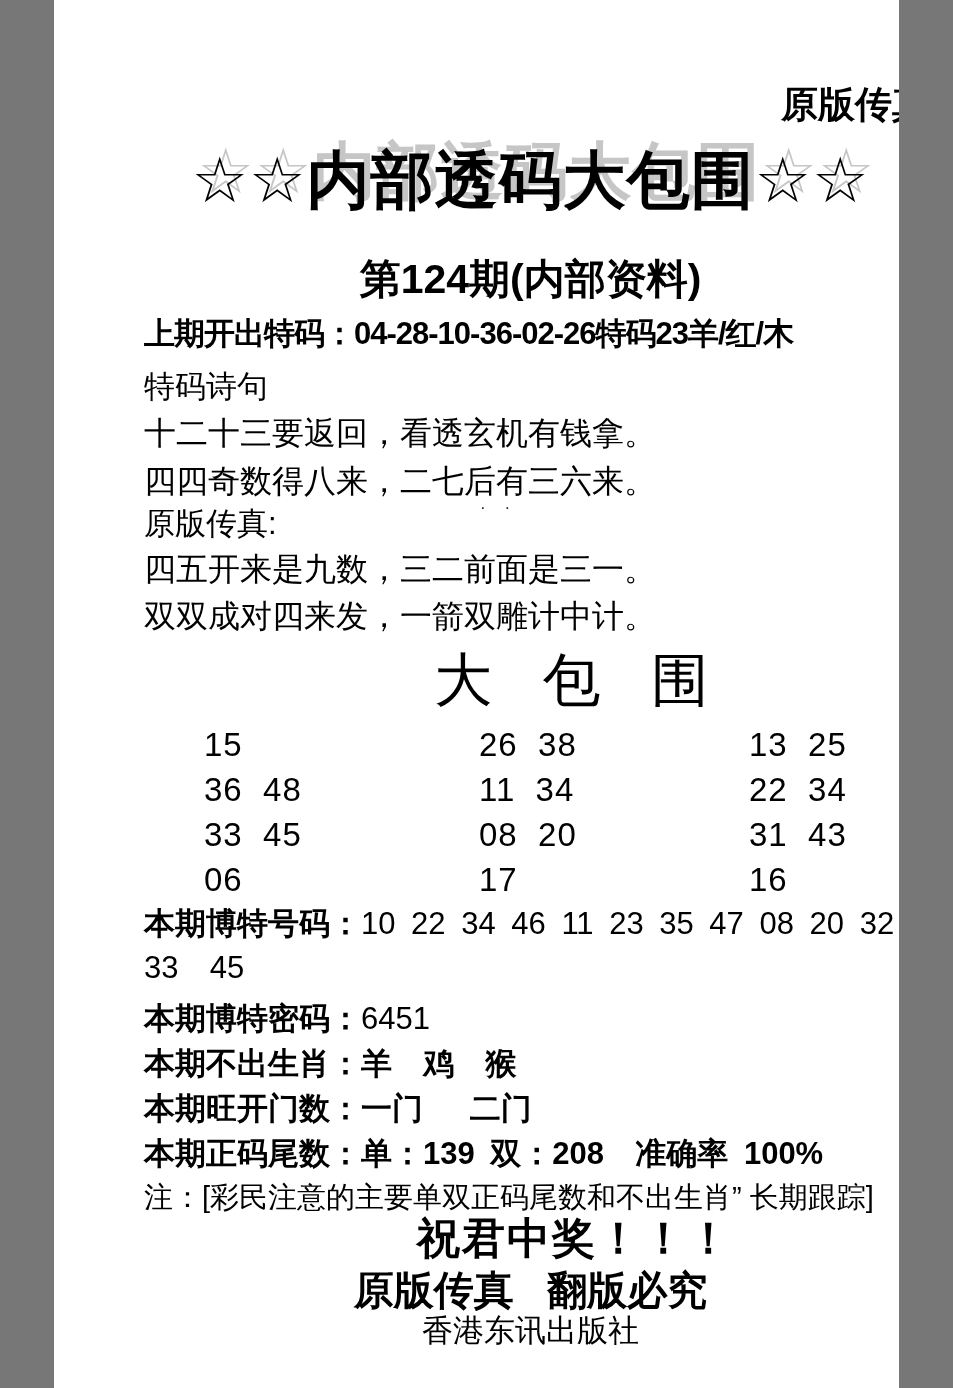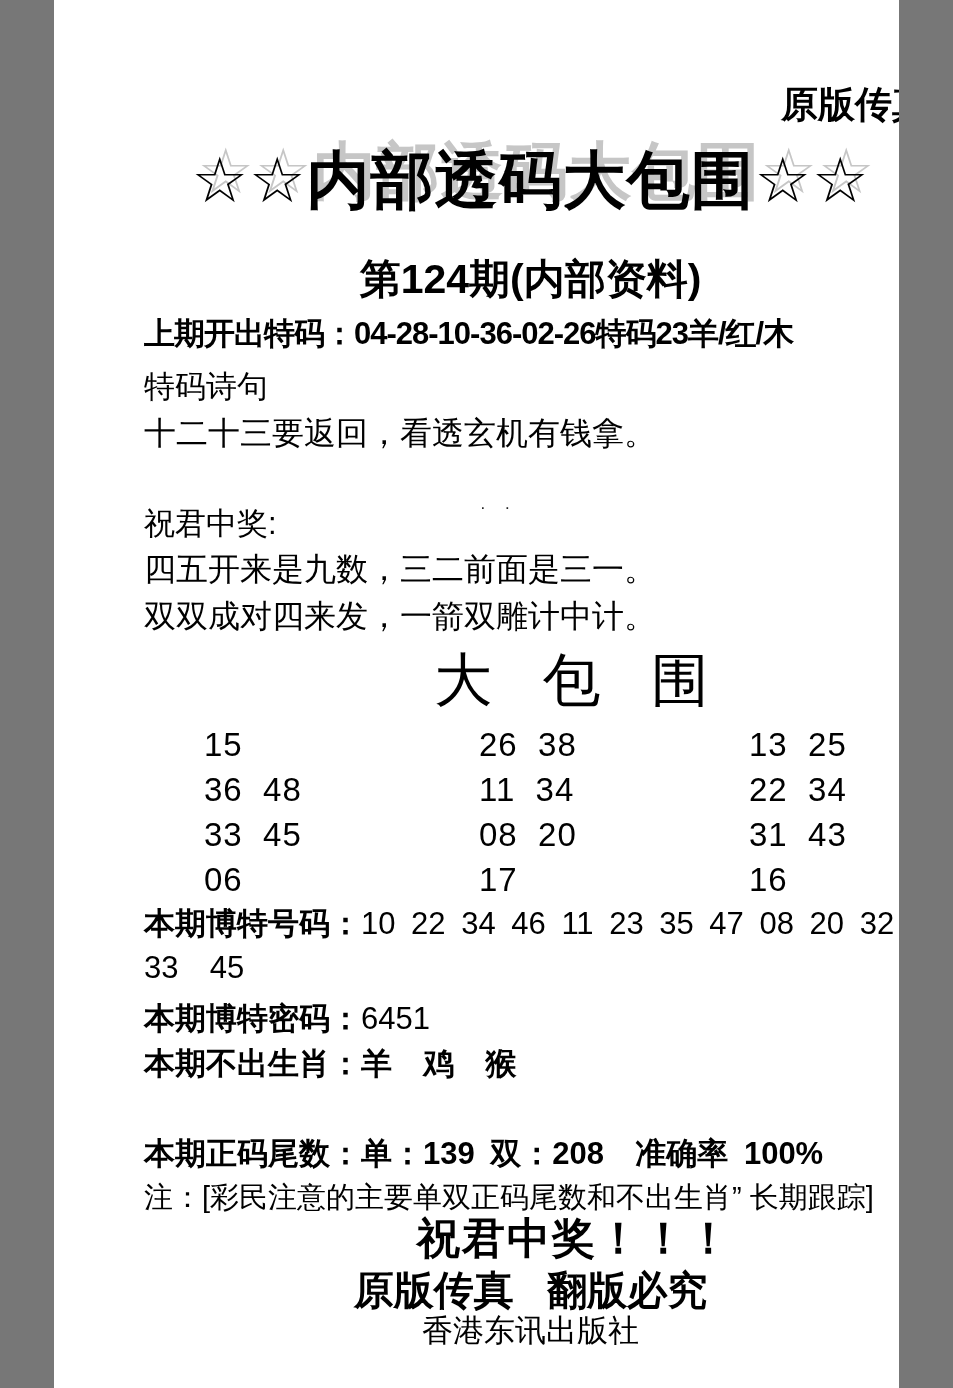--- a/index.html
+++ b/index.html
@@ -43,22 +43,23 @@
   <div class="abs corner">原版传真</div>
 
   <div class="abs center title">☆☆内部透码大包围☆☆</div>
 
   <div class="abs center issue">第124期(内部资料)</div>
 
   <div class="abs lastdraw">上期开出特码：04-28-10-36-02-26特码23羊/红/木</div>
 
   <div class="abs bodyline" style="top:366px;">特码诗句</div>
   <div class="abs poem" style="top:412px;">十二十三要返回，看透玄机有钱拿。</div>
+  <div class="abs poem" style="top:460px;">四四奇数得八来，二七后有三六来。</div>
 
-  <div class="abs bodyline" style="top:503px;">祝君中奖:</div>
+  <div class="abs bodyline" style="top:503px;">原版传真:</div>
   <div class="abs dots">· ·</div>
   <div class="abs poem" style="top:548px;">四五开来是九数，三二前面是三一。</div>
   <div class="abs poem" style="top:595px;">双双成对四来发，一箭双雕计中计。</div>
 
   <div class="abs center bighead">大  包  围</div>
 
   <div>
     <div class="abs gridcell" style="top:726px;left:150px;">15</div>
     <div class="abs gridcell" style="top:726px;left:425px;">26  38</div>
     <div class="abs gridcell" style="top:726px;left:695px;">13  25</div>
@@ -73,20 +74,21 @@
     <div class="abs gridcell" style="top:861px;left:695px;">16</div>
   </div>
 
   <div class="abs info" style="top:903px;"><span class="lbl">本期博特号码：</span><span class="val">10 22 34 46 11 23 35 47 08 20 32 44 09 21</span></div>
   <div class="abs info" style="top:950px;"><span class="val">33  45</span></div>
 
   <div class="abs info" style="top:998px;"><span class="lbl">本期博特密码：</span><span class="val">6451</span></div>
 
   <div class="abs info" style="top:1043px;"><span class="lbl">本期不出生肖：</span><span class="val valbold">羊  鸡  猴</span></div>
 
+  <div class="abs info" style="top:1088px;"><span class="lbl">本期旺开门数：</span><span class="val valbold">一门   二门</span></div>
 
   <div class="abs info" style="top:1133px;"><span class="lbl">本期正码尾数：</span><span class="val valbold">单：139 双：208  准确率 100%</span></div>
 
   <div class="abs note">注：[彩民注意的主要单双正码尾数和不出生肖” 长期跟踪]</div>
 
   <div class="abs center wish">祝君中奖！！！</div>
   <div class="abs center copy">原版传真   翻版必究</div>
   <div class="abs center pub">香港东讯出版社</div>
 
 </div>

